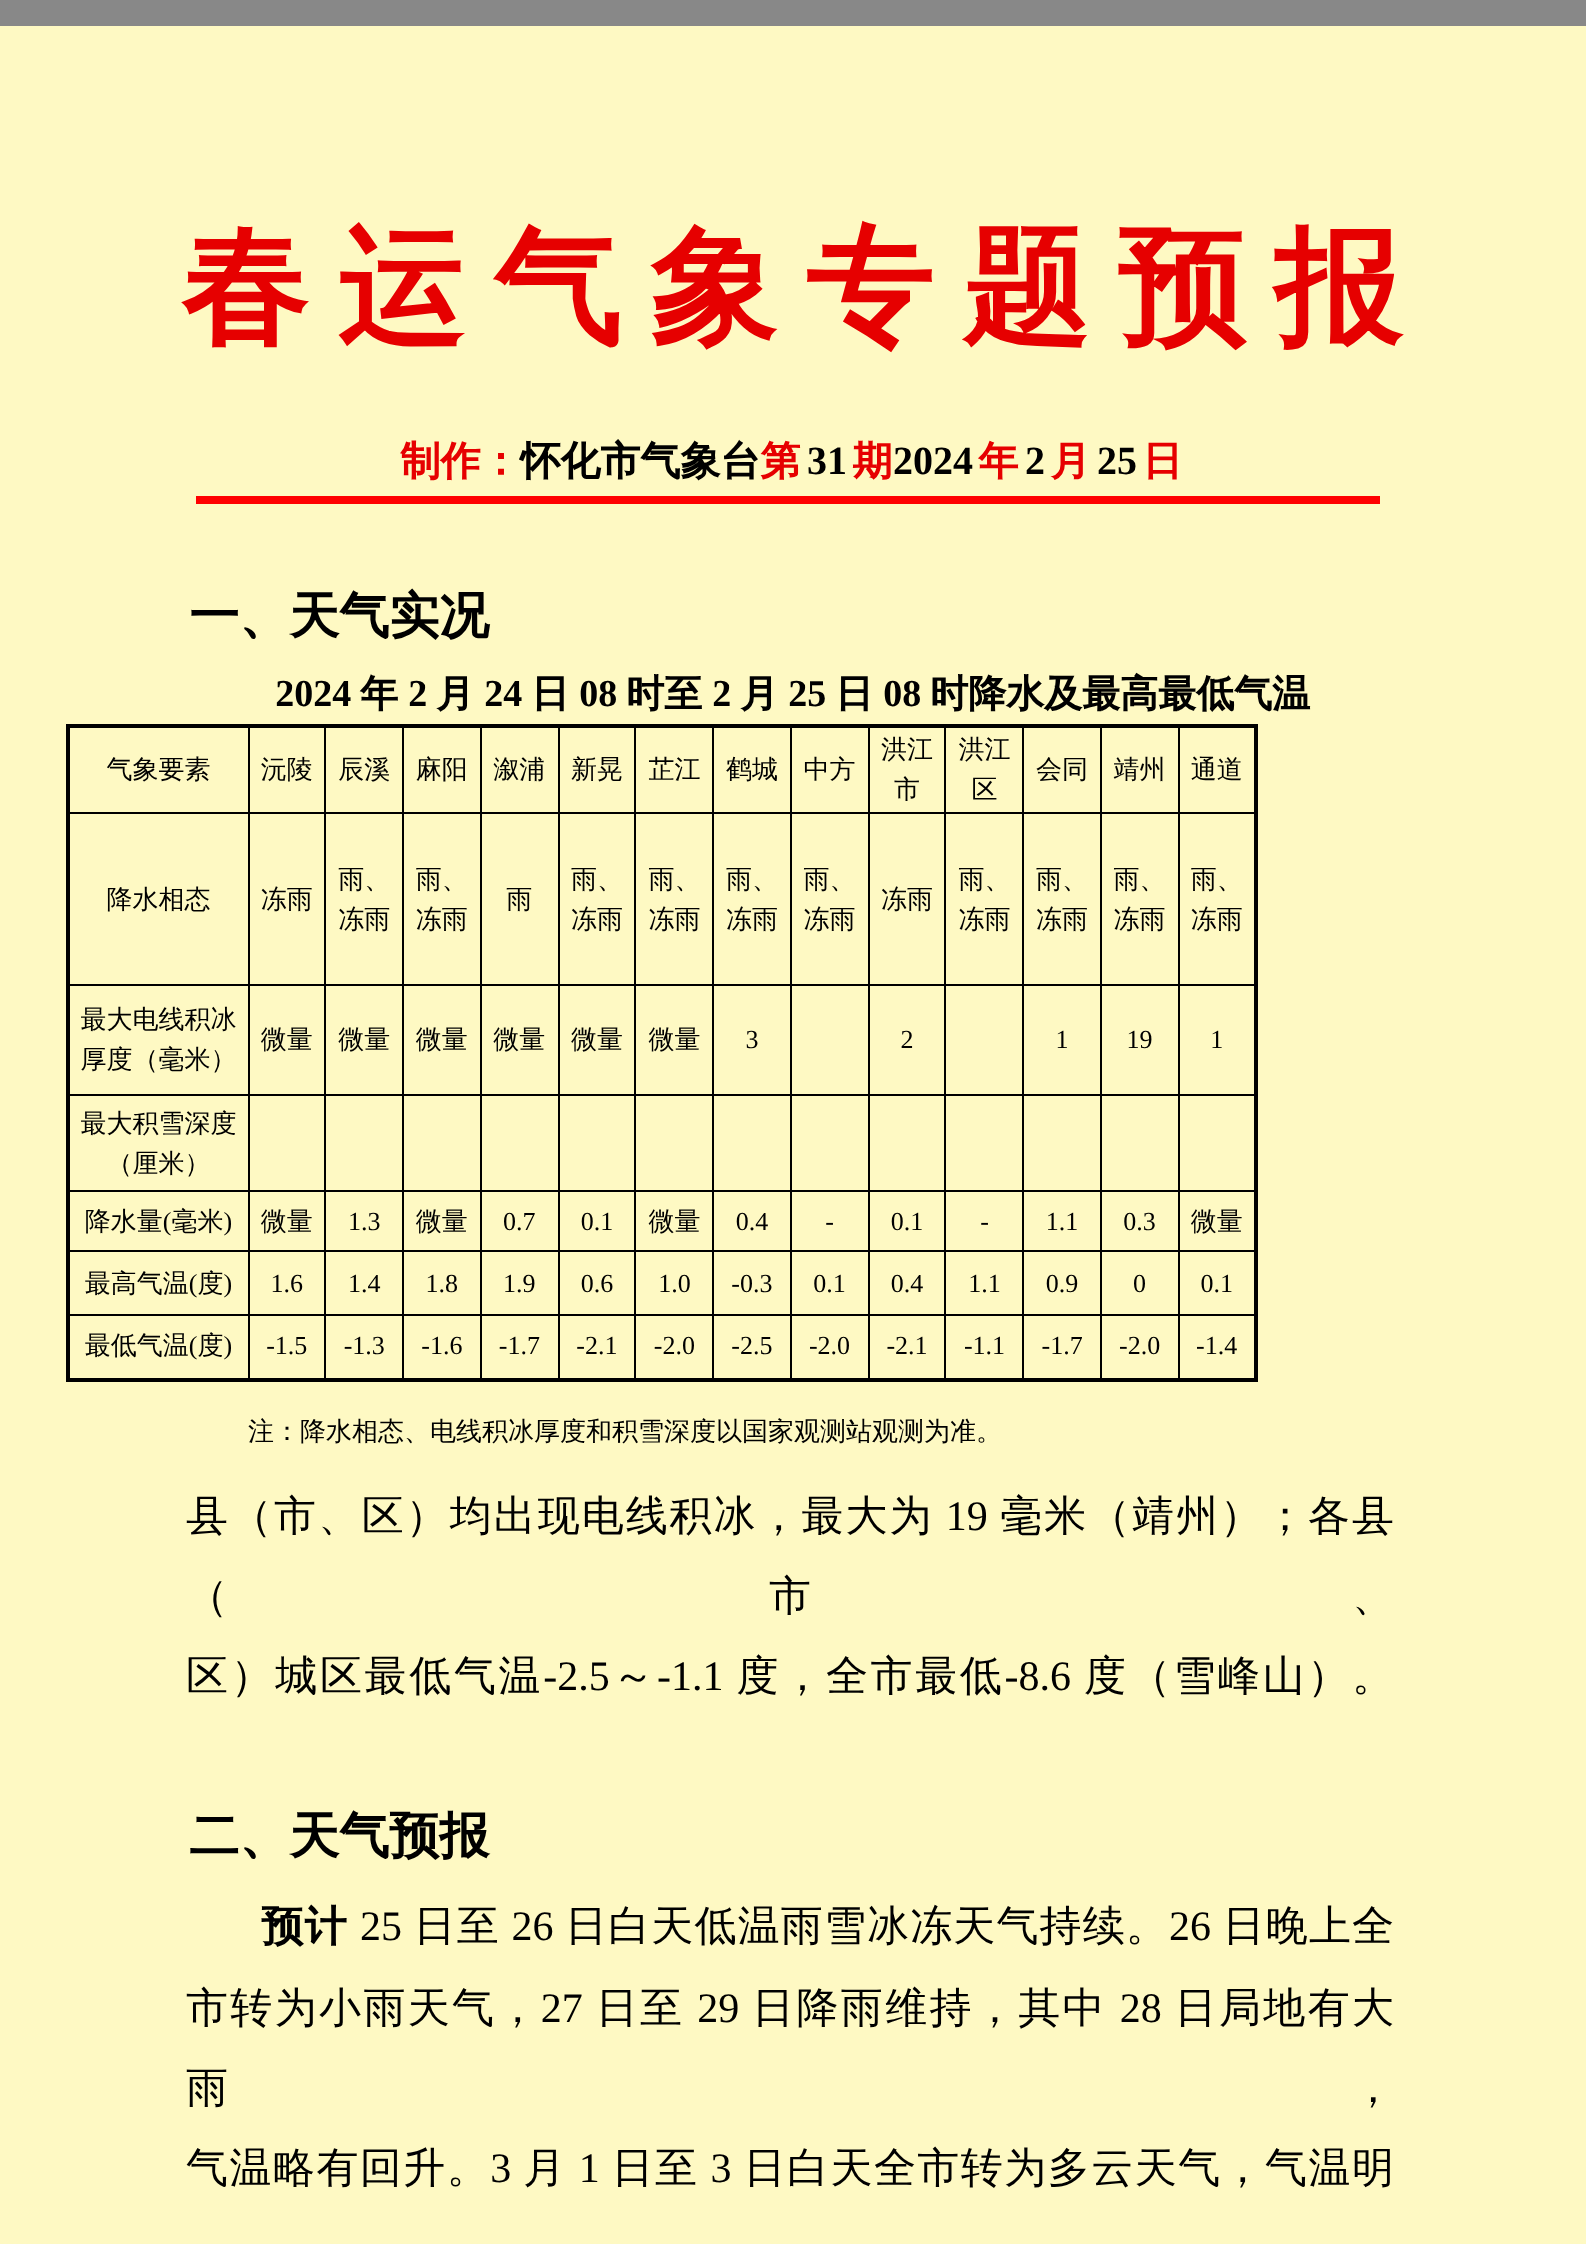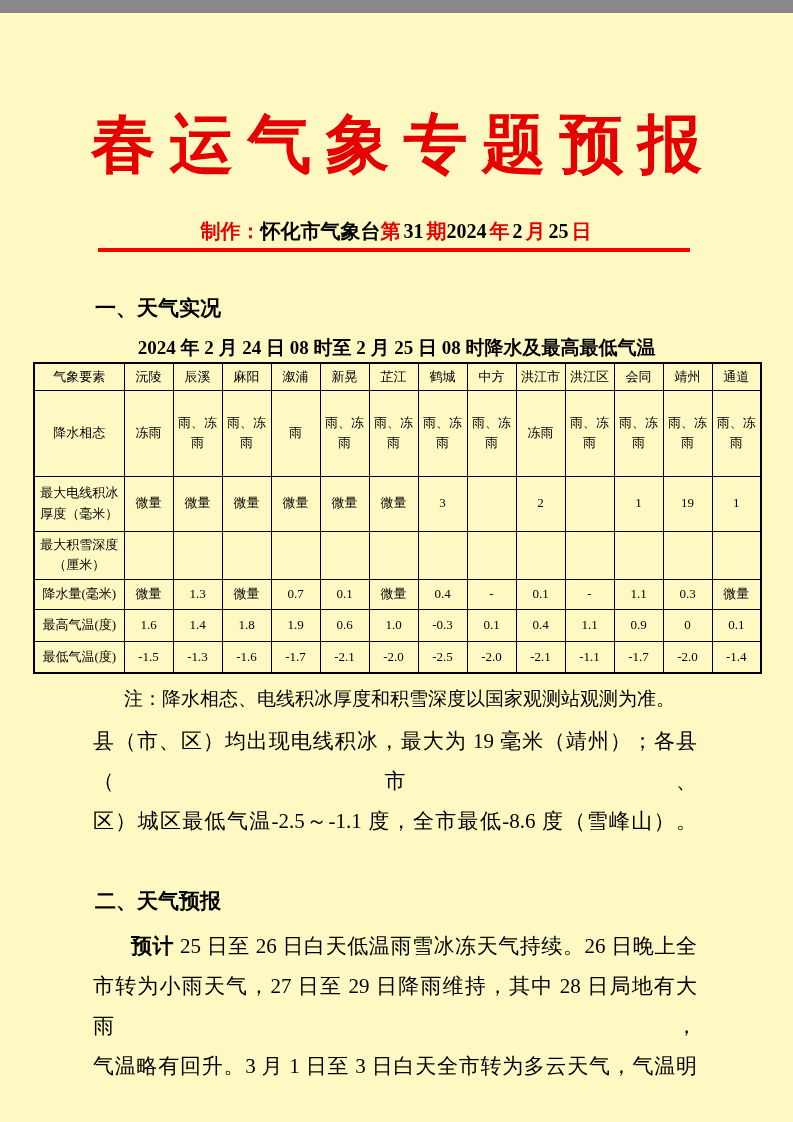--- a/index.html
+++ b/index.html
@@ -17,46 +17,46 @@
   }
   .info-line {
     margin:26px 96px 0 98px; display:flex; justify-content:center;
     align-items:baseline; font-size:20px; font-weight:bold; line-height:28px;
     font-family:"Liberation Serif","DejaVu Serif",serif;
   }
   .red { color:var(--red); }
   .num-gap { margin:0 3px; }
   .red-rule { margin:3px 103px 0 98px; height:4px; background:var(--rule-red); }
   .section-heading {
-    margin:42px 95px 0 95px; font-size:21px; font-weight:bold; color:var(--ink);
+    margin:42px 95px 0 95px; font-size:25px; font-weight:bold; color:var(--ink);
     font-family:"Liberation Sans","DejaVu Sans",sans-serif; line-height:28px;
   }
   .table-title {
     margin-top:15px; text-align:center; font-size:19px; font-weight:bold;
     line-height:22px; font-family:"Liberation Serif","DejaVu Serif",serif;
   }
   table.weather {
-    margin:3px 0 0 33px; width:729px; border-collapse:collapse;
+    margin:3px 0 0 33px; width:596px; border-collapse:collapse;
     table-layout:fixed; border:2px solid #000;
   }
   table.weather th, table.weather td {
     border:1px solid #000; text-align:center; vertical-align:middle;
     font-size:13px; font-weight:normal; padding:1px 1px; line-height:1.55;
     font-family:"Liberation Serif","DejaVu Serif",serif;
     overflow:hidden; word-break:break-all;
   }
   table.weather col.first { width:90px; }
   table.weather thead tr { height:27px; }
   table.weather tbody tr:nth-child(1) { height:86px; }
   table.weather tbody tr:nth-child(2) { height:55px; }
   table.weather tbody tr:nth-child(3) { height:48px; }
   table.weather tbody tr:nth-child(4) { height:30px; }
   table.weather tbody tr:nth-child(5) { height:32px; }
   table.weather tbody tr:nth-child(6) { height:32px; }
-  .note { margin:14px 95px 0 124px; font-size:19px; line-height:22px; }
+  .note { margin:14px 95px 0 124px; font-size:13px; line-height:22px; }
   .para { margin:11px 96px 0 93px; }
   .para-line {
     font-size:21px; line-height:40px; text-align:justify;
     text-align-last:justify; -moz-text-align-last:justify;
   }
   .indent { padding-left:38px; }
   .lead-bold { font-weight:bold; font-family:"Liberation Sans","DejaVu Sans",sans-serif; }
 </style>
 </head>
 <body>

